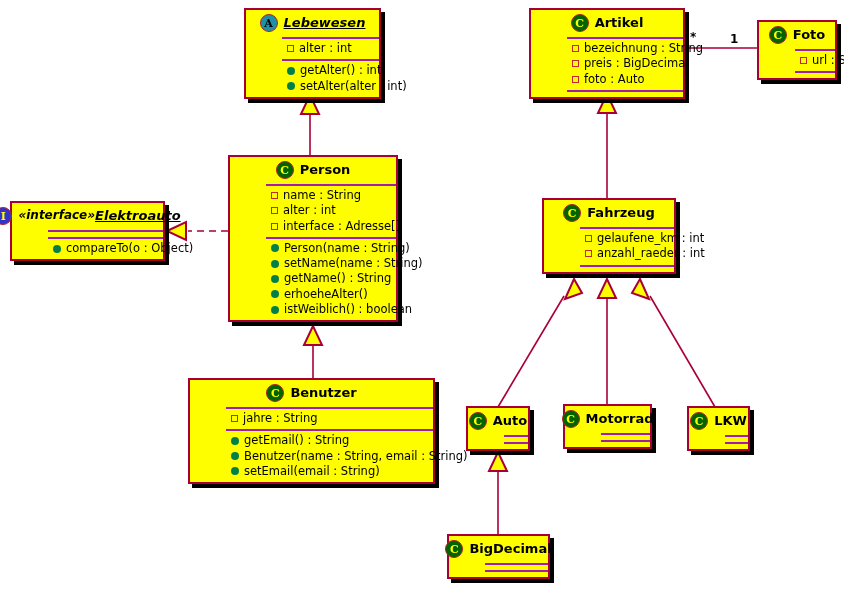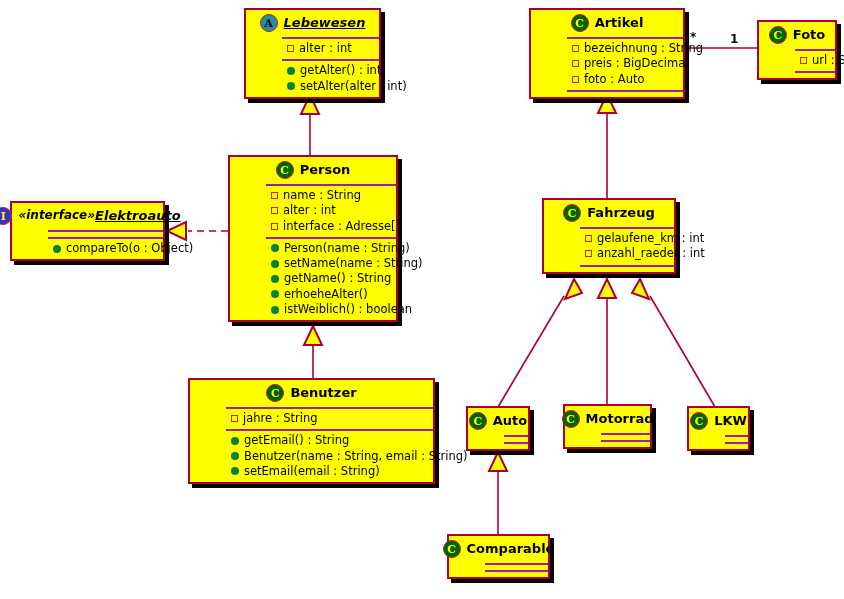--- a/index.html
+++ b/index.html
@@ -377,19 +377,19 @@
       <span class="stereo-icon icon-class">C</span>
       <span class="node-title">LKW</span>
     </div>
     <div class="compartment c-empty"></div>
     <div class="compartment c-empty"></div>
   </div>
 
   <div class="uml-node" style="left:447px; top:534px; width:103px;">
     <div class="compartment c-head">
       <span class="stereo-icon icon-class">C</span>
-      <span class="node-title">Comparable</span>
+      <span class="node-title">BigDecimal</span>
     </div>
     <div class="compartment c-empty"></div>
     <div class="compartment c-empty"></div>
   </div>
 
 </div>
 
 </body></html>

